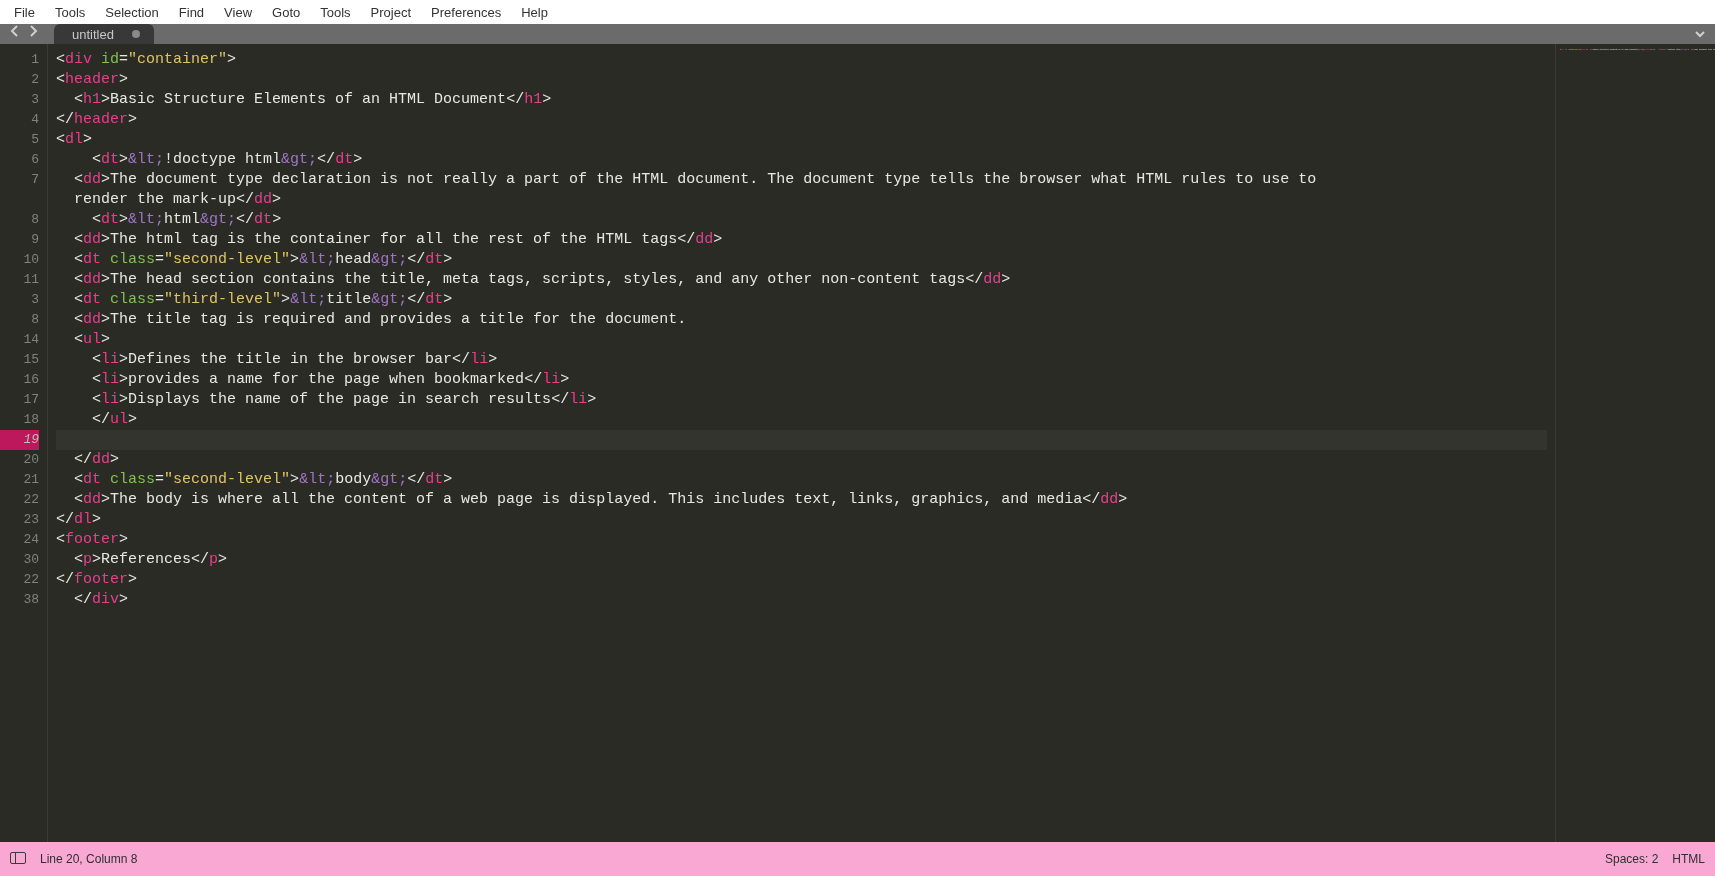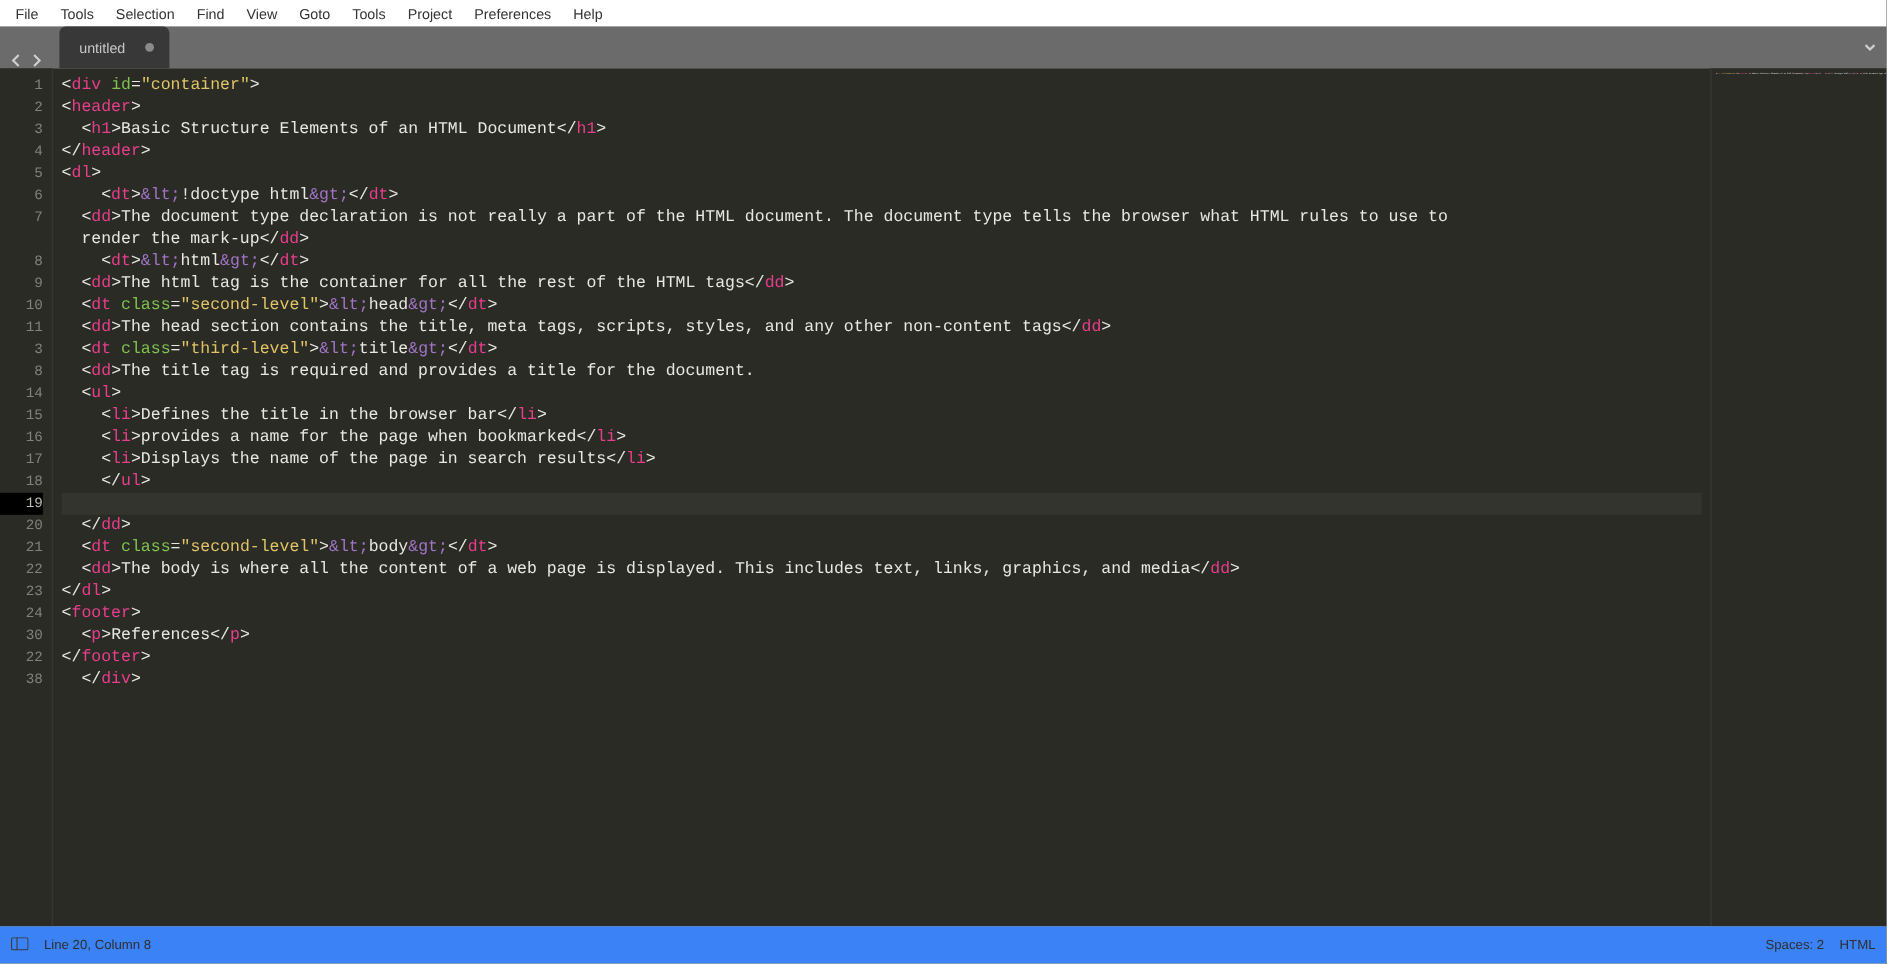--- a/index.html
+++ b/index.html
@@ -20,24 +20,24 @@
     background: #ffffff;
     color: #333;
     padding: 12px 4px;
     gap: 0;
   }
   .menubar .item {
     padding: 2px 10px;
     cursor: default;
   }
   .tabbar {
-    height: 38px;
+    height: 20px;
     background: #6b6b6b;
     display: flex;
-    align-items: flex-end;
+    align-items: flex-start;
     position: relative;
   }
   .tab-nav {
     display: flex;
     align-items: center;
     padding: 0 8px;
     gap: 4px;
   }
   .tab-nav svg { display: block; }
   .tab {
@@ -85,21 +85,21 @@
     width: 48px;
     background: #2b2b26;
     color: #81817c;
     text-align: right;
     padding: 6px 8px 0 0;
     user-select: none;
     border-right: 1px solid #3a3a36;
     font-size: 13px;
   }
   .gutter .ln { height: 20px; }
-  .gutter .ln.current { background: #000000; color: #bdbdb7; }
+  .gutter .ln.current { background: #be185d; color: #bdbdb7; font-style: italic; }
   .code {
     flex: 1;
     padding: 6px 8px 0 8px;
     white-space: pre;
     overflow: hidden;
   }
   .code .row { height: 20px; display: block; }
   .code .row.current { background: #34342e; }
   .minimap {
     width: 160px;
@@ -116,21 +116,21 @@
     left: 4px;
     width: 1400px;
     font-family: Consolas, monospace;
     white-space: pre;
     color: #e8e8e3;
     font-size: 15px;
     line-height: 20px;
   }
   .statusbar {
     height: 26px;
-    background: #3b82f6;
+    background: #f9a8d4;
     color: #2f2f2f;
     display: flex;
     align-items: center;
     font-size: 12px;
     padding: 17px 10px;
     gap: 14px;
   }
   .statusbar .spacer { flex: 1; }
   
   .p  { color: #e8e8e3; } 

